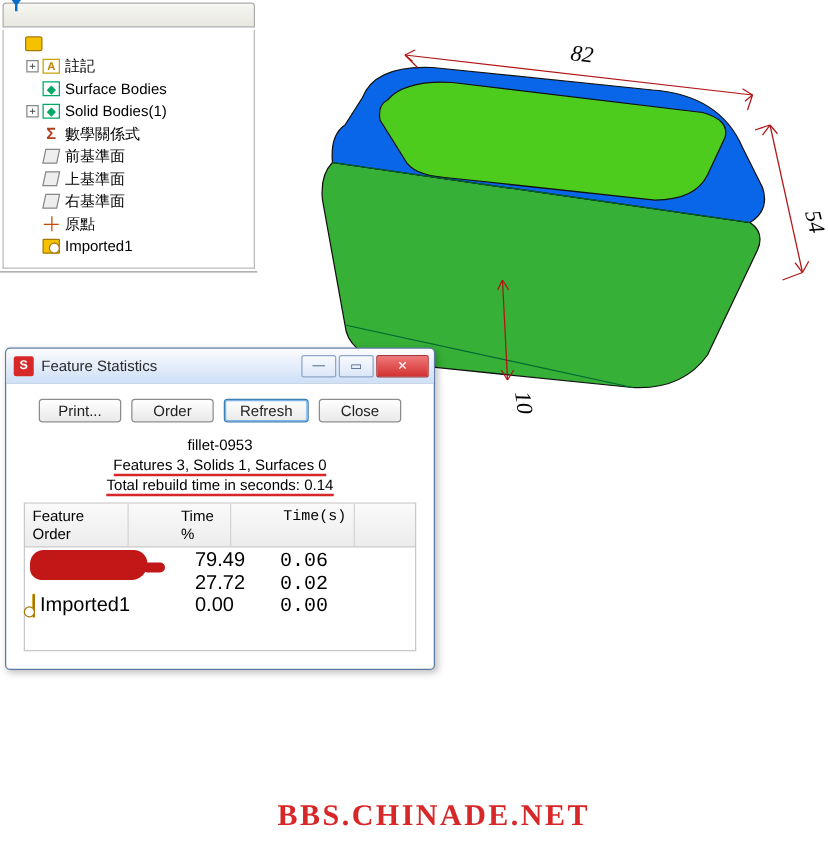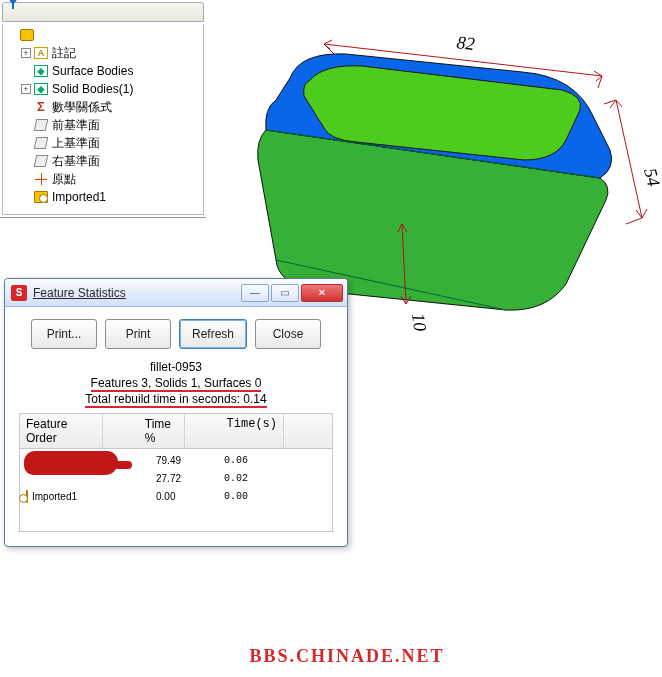--- a/index.html
+++ b/index.html
@@ -47,54 +47,54 @@
   .dialog {
     position:absolute; left:4px; top:278px; width:344px; background:#fff;
     border:1px solid #5b7aa8; border-radius:4px; box-shadow:2px 2px 6px rgba(0,0,0,.25);
   }
   .titlebar {
     display:flex; align-items:center; height:28px;
     background:linear-gradient(#fdfdfd,#e6eefb 45%,#cfe0f7); border-bottom:1px solid #9db6d9;
     border-radius:4px 4px 0 0; padding:0 4px 0 6px;
   }
   .titlebar .appicn { width:16px;height:16px;background:#d62828;border-radius:2px;display:flex;align-items:center;justify-content:center;color:#fff;font-size:10px;font-weight:bold;margin-right:6px; }
-  .titlebar .title { flex:1;color:#2a2a2a;text-decoration:underline; }
+  .titlebar .title { flex:1;color:#2a2a2a; }
   .winbtns { display:flex; gap:2px; }
   .winbtn { width:28px;height:18px;border:1px solid #8fa7c8;border-radius:2px;background:linear-gradient(#f8fbff,#dbe7f7);display:flex;align-items:center;justify-content:center;color:#3b5576;font-size:10px; }
   .winbtn.close { background:linear-gradient(#f07878,#d23232);border-color:#a33;color:#fff;width:42px; }
   .dialog-body { padding:12px 14px 14px; }
   .btn-row { display:flex; gap:8px; justify-content:center; margin-bottom:10px; }
   .btn {
-    min-width:66px; height:30px; padding:0 12px; border:1px solid #8c8c8c; border-radius:3px;
+    min-width:66px; height:19px; padding:0 12px; border:1px solid #8c8c8c; border-radius:3px;
     background:linear-gradient(#fefefe,#e9e9e9); font-size:12px; color:#222;
     display:flex;align-items:center;justify-content:center;
   }
   .btn.focus { border-color:#3c7fb1; box-shadow:0 0 0 1px #7eb4ea inset; }
   .info-lines { text-align:center; line-height:16px; margin-bottom:6px; position:relative; }
   .underline-red { text-decoration:none; border-bottom:2px solid #d62828; padding-bottom:0px; }
   .stats-table {
     border:1px solid #c8c8c8; background:#fff; height:auto;
   }
   .stats-head { display:flex; background:linear-gradient(#fafafa,#ececec); border-bottom:1px solid #c8c8c8;gap:36px; }
   .stats-head div { border-right:1px solid #d4d4d4; padding:3px 6px; }
   .stats-head div:last-child { border-right:none; }
   .col-a { width:130px; } .col-b { width:68px; } .col-c { width:74px;font-family:Liberation Mono, monospace; } .col-d { flex:1; }
-  .stats-body { font-size:10px; }
+  .stats-body { font-size:16px; }
   .stats-row { display:flex; align-items:center; height:18px; }
   .stats-row div { padding:0 6px; }
   .stats-row .col-a { display:flex; align-items:center; gap:4px; }
   .redblob {
     position:absolute; width:94px; height:24px; background:#c11717; border-radius:12px 12px 14px 10px;
   }
   .redblob.tail::after{content:"";position:absolute;right:-14px;top:10px;width:18px;height:8px;background:#c11717;border-radius:6px;}
 
   
   .watermark {
     position:absolute; left:0; right:0; bottom:10px; text-align:center;
-    font-family:Georgia,"Times New Roman",serif; font-weight:bold; color:#d62828; letter-spacing:2px; font-size:18px;margin-left:32px;
+    font-family:Georgia,"Times New Roman",serif; font-weight:bold; color:#d62828; letter-spacing:2px; font-size:24px;margin-left:32px;
   }
 </style>
 </head>
 <body>
 
 <div class="tree-panel">
   <div class="tree-toolbar">
     <span class="icn"><span class="i-funnel"></span></span>
   </div>
   <div class="tree-body">
@@ -222,21 +222,21 @@
     <span class="title">Feature Statistics</span>
     <div class="winbtns">
       <div class="winbtn">—</div>
       <div class="winbtn">▭</div>
       <div class="winbtn close">✕</div>
     </div>
   </div>
   <div class="dialog-body">
     <div class="btn-row">
       <div class="btn">Print...</div>
-      <div class="btn">Print</div>
+      <div class="btn">Order</div>
       <div class="btn focus">Refresh</div>
       <div class="btn">Close</div>
     </div>
     <div class="info-lines">
       <div>fillet-0953</div>
       <div><span class="underline-red">Features 3, Solids 1, Surfaces 0</span></div>
       <div><span class="underline-red">Total rebuild time in seconds: 0.14</span></div>
     </div>
     <div class="stats-table">
       <div class="stats-head">

